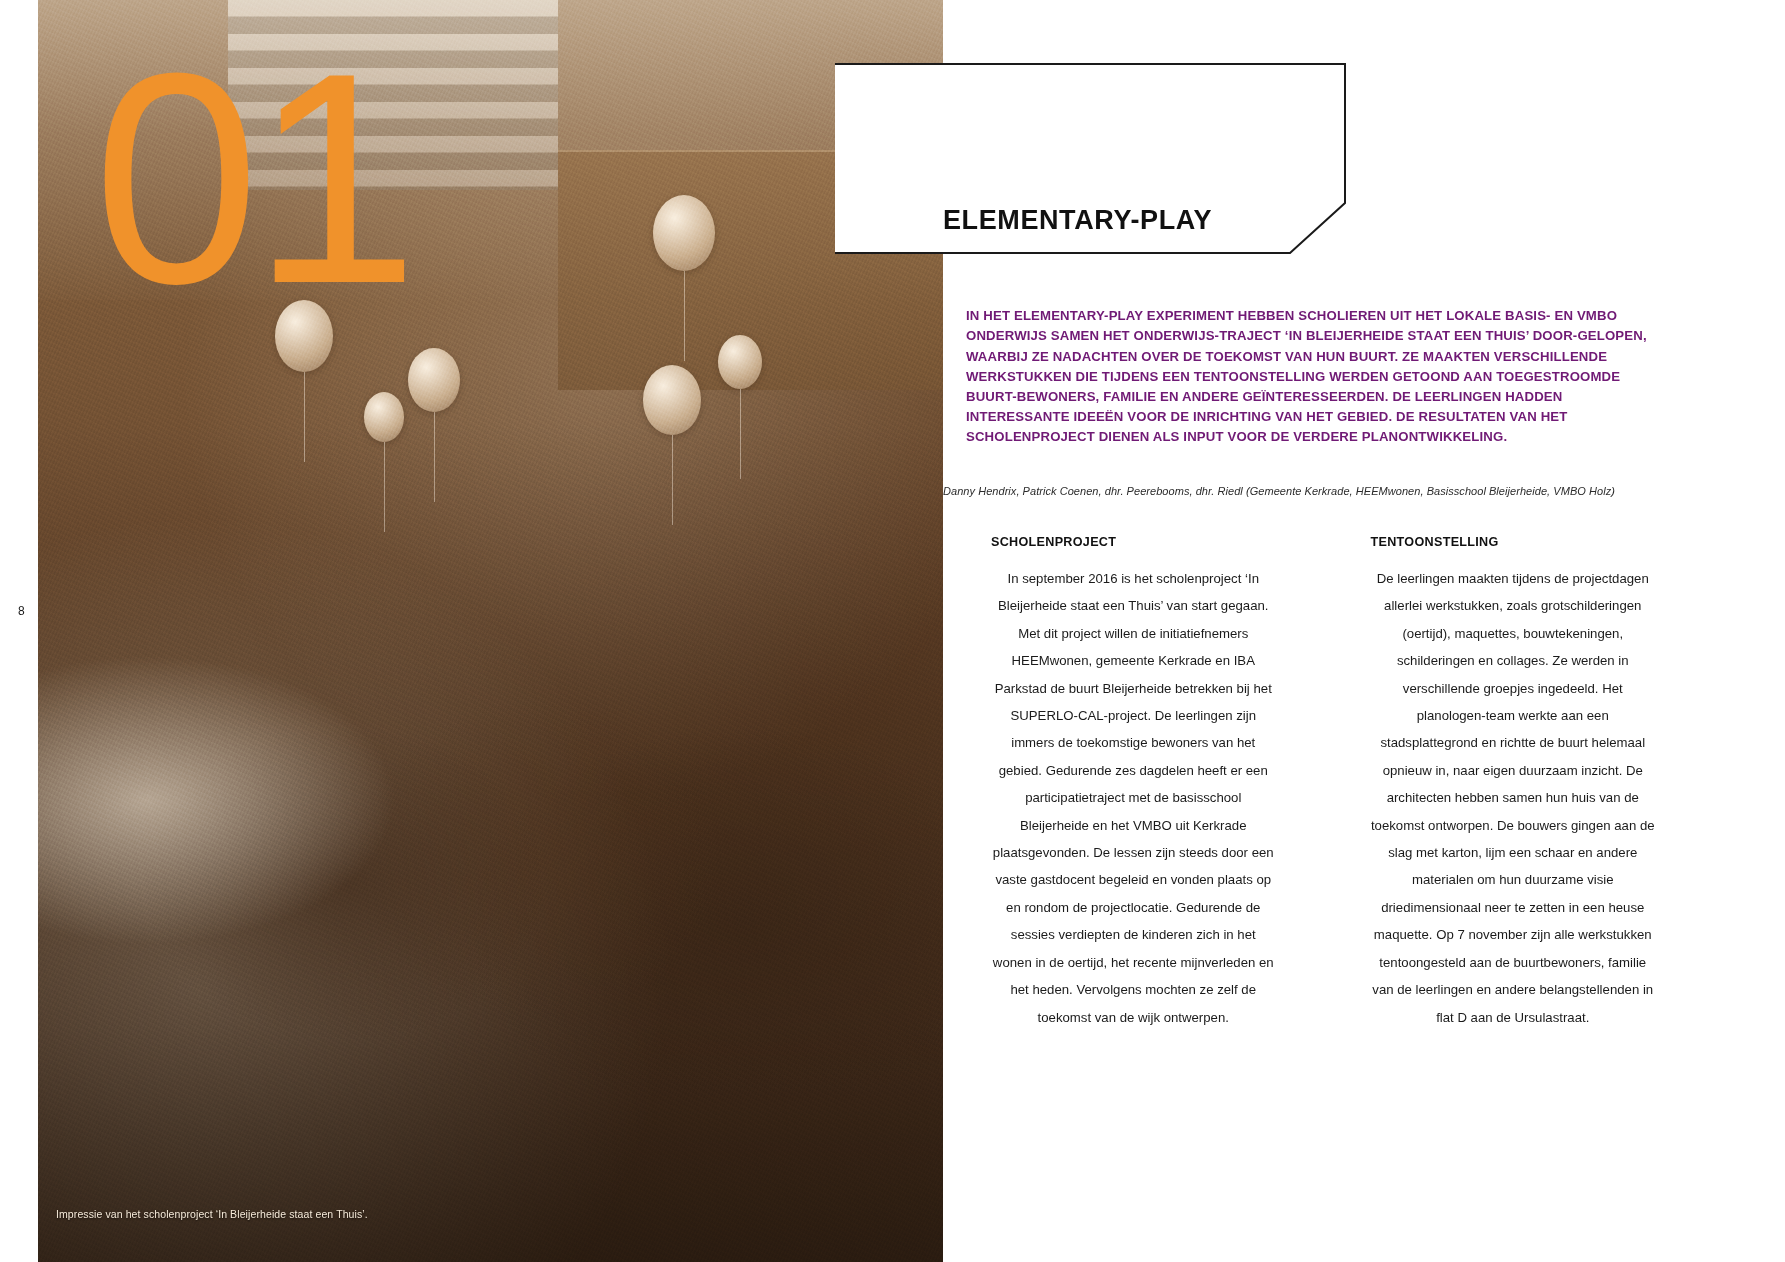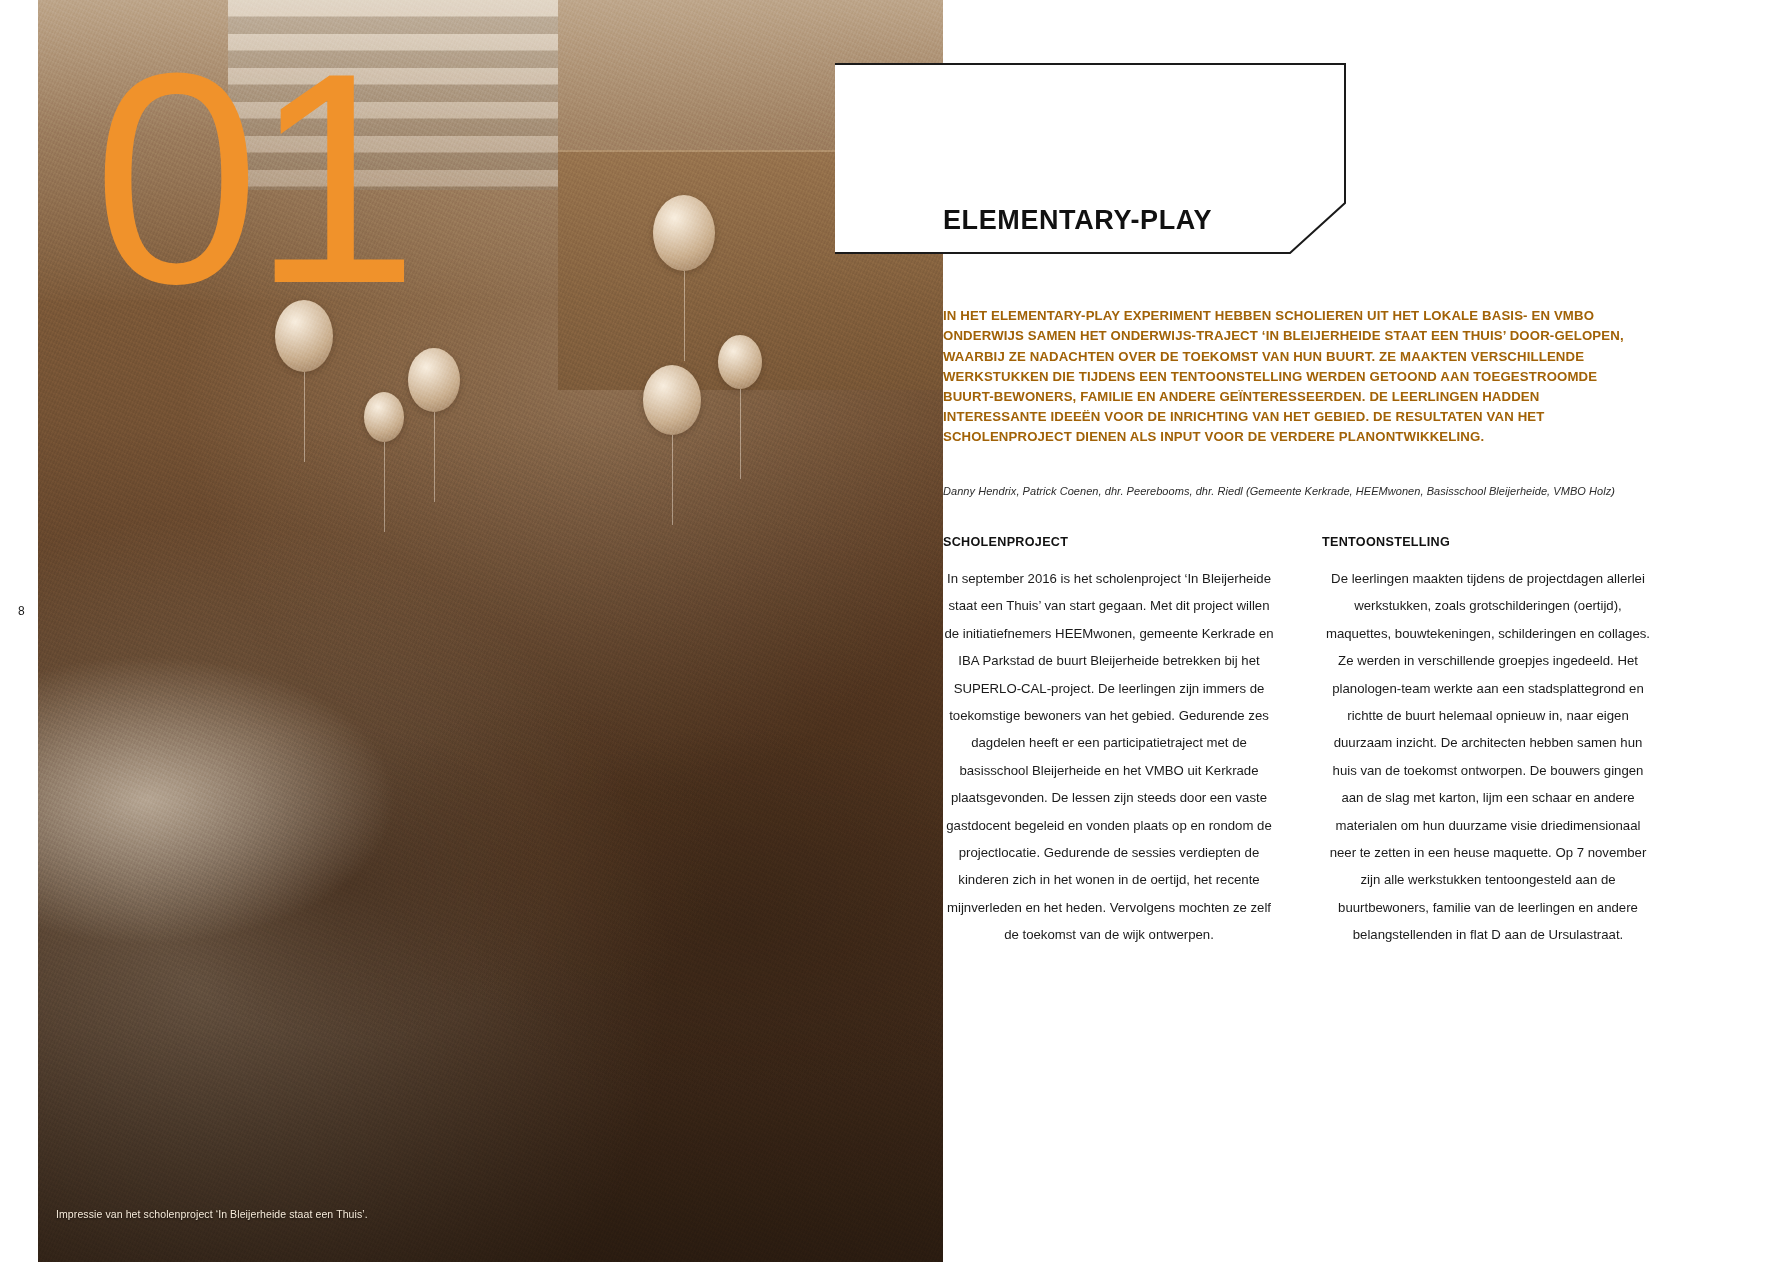--- a/index.html
+++ b/index.html
@@ -156,25 +156,26 @@
     font-weight: 700;
     letter-spacing: 0.6px;
     color: #111111;
   }
 
   .intro {
     position: absolute;
     left: 0px;
     top: 230px;
     width: 700px;
-    color: #a16207;
+    color: #701a75;
     font-weight: 700;
     font-size: 13.2px;
     line-height: 20.2px;
     letter-spacing: 0.15px;
+    padding-left: 23px;
   }
 
   .credits {
     position: absolute;
     left: 0px;
     top: 411px;
     width: 700px;
     font-size: 11px;
     font-style: italic;
     color: #2b2b2b;
@@ -184,20 +185,21 @@
   .columns {
     position: absolute;
     left: 0px;
     top: 472px;
     width: 712px;
     display: flex;
     gap: 47px;
   }
   .col {
     width: 332px;
+    padding-left: 48px;
   }
   .col h3 {
     margin: 0 0 16px 0;
     font-size: 12.6px;
     font-weight: 700;
     letter-spacing: 0.3px;
     color: #111;
   }
   .col p {
     margin: 0;

